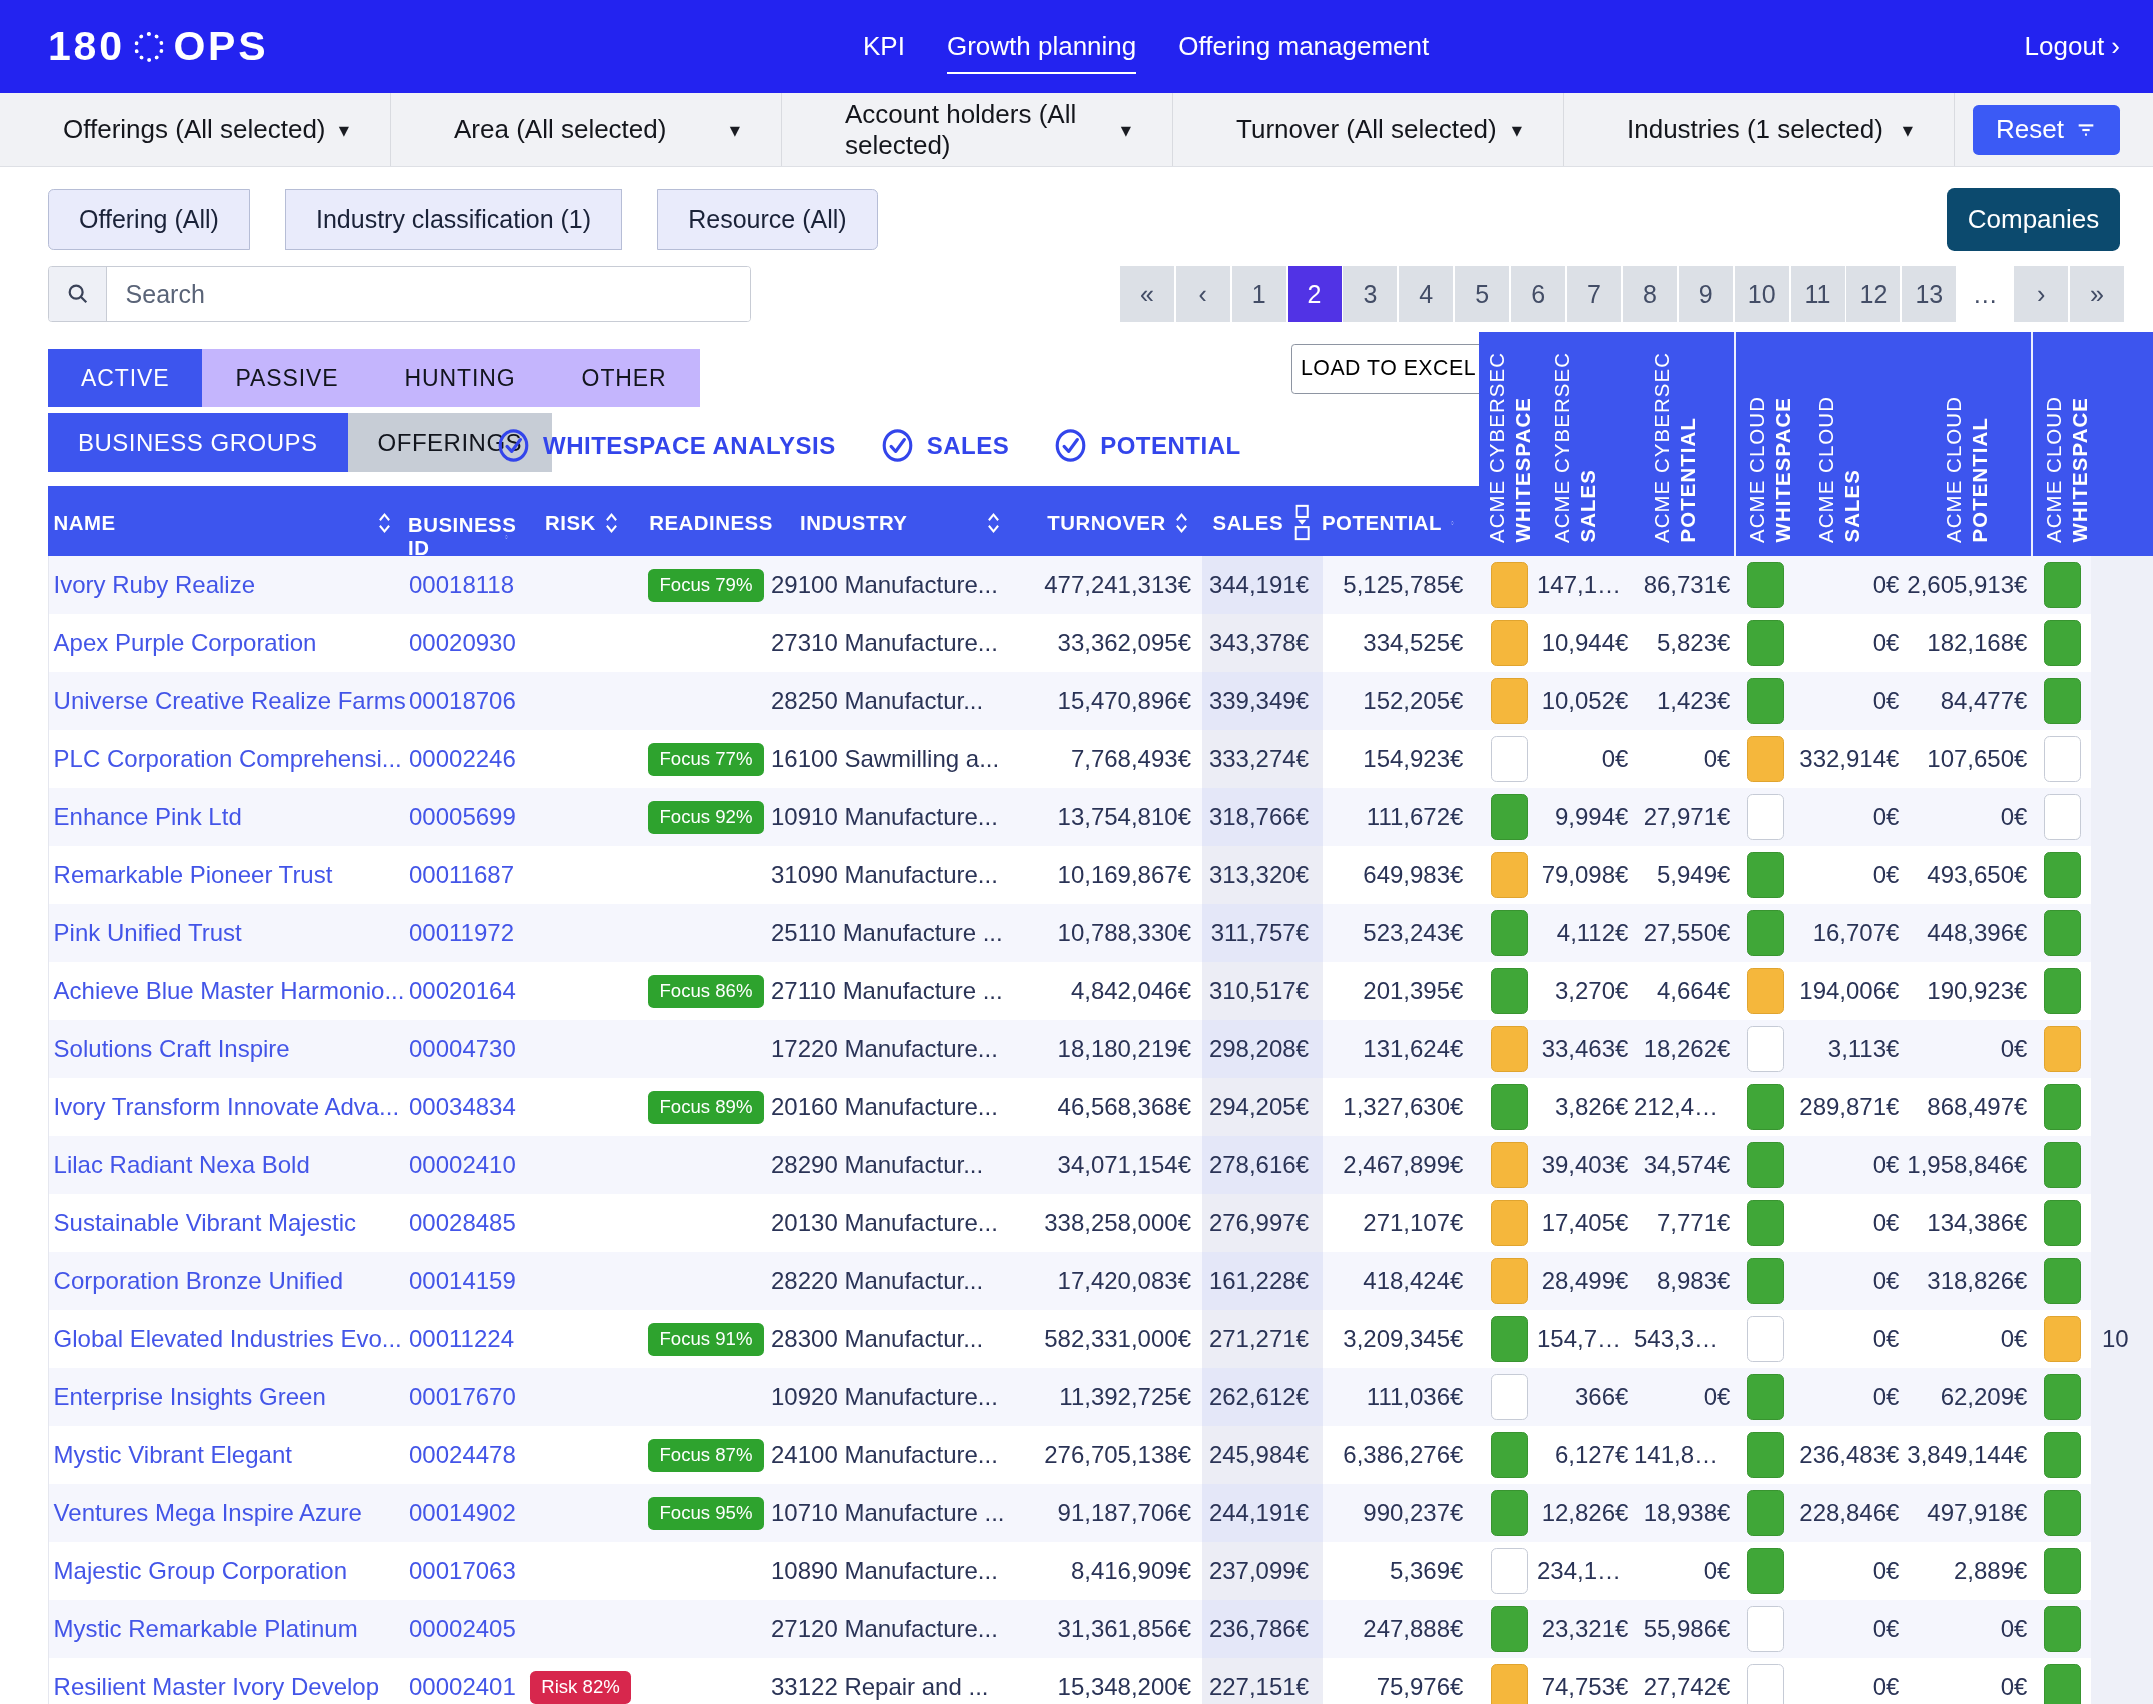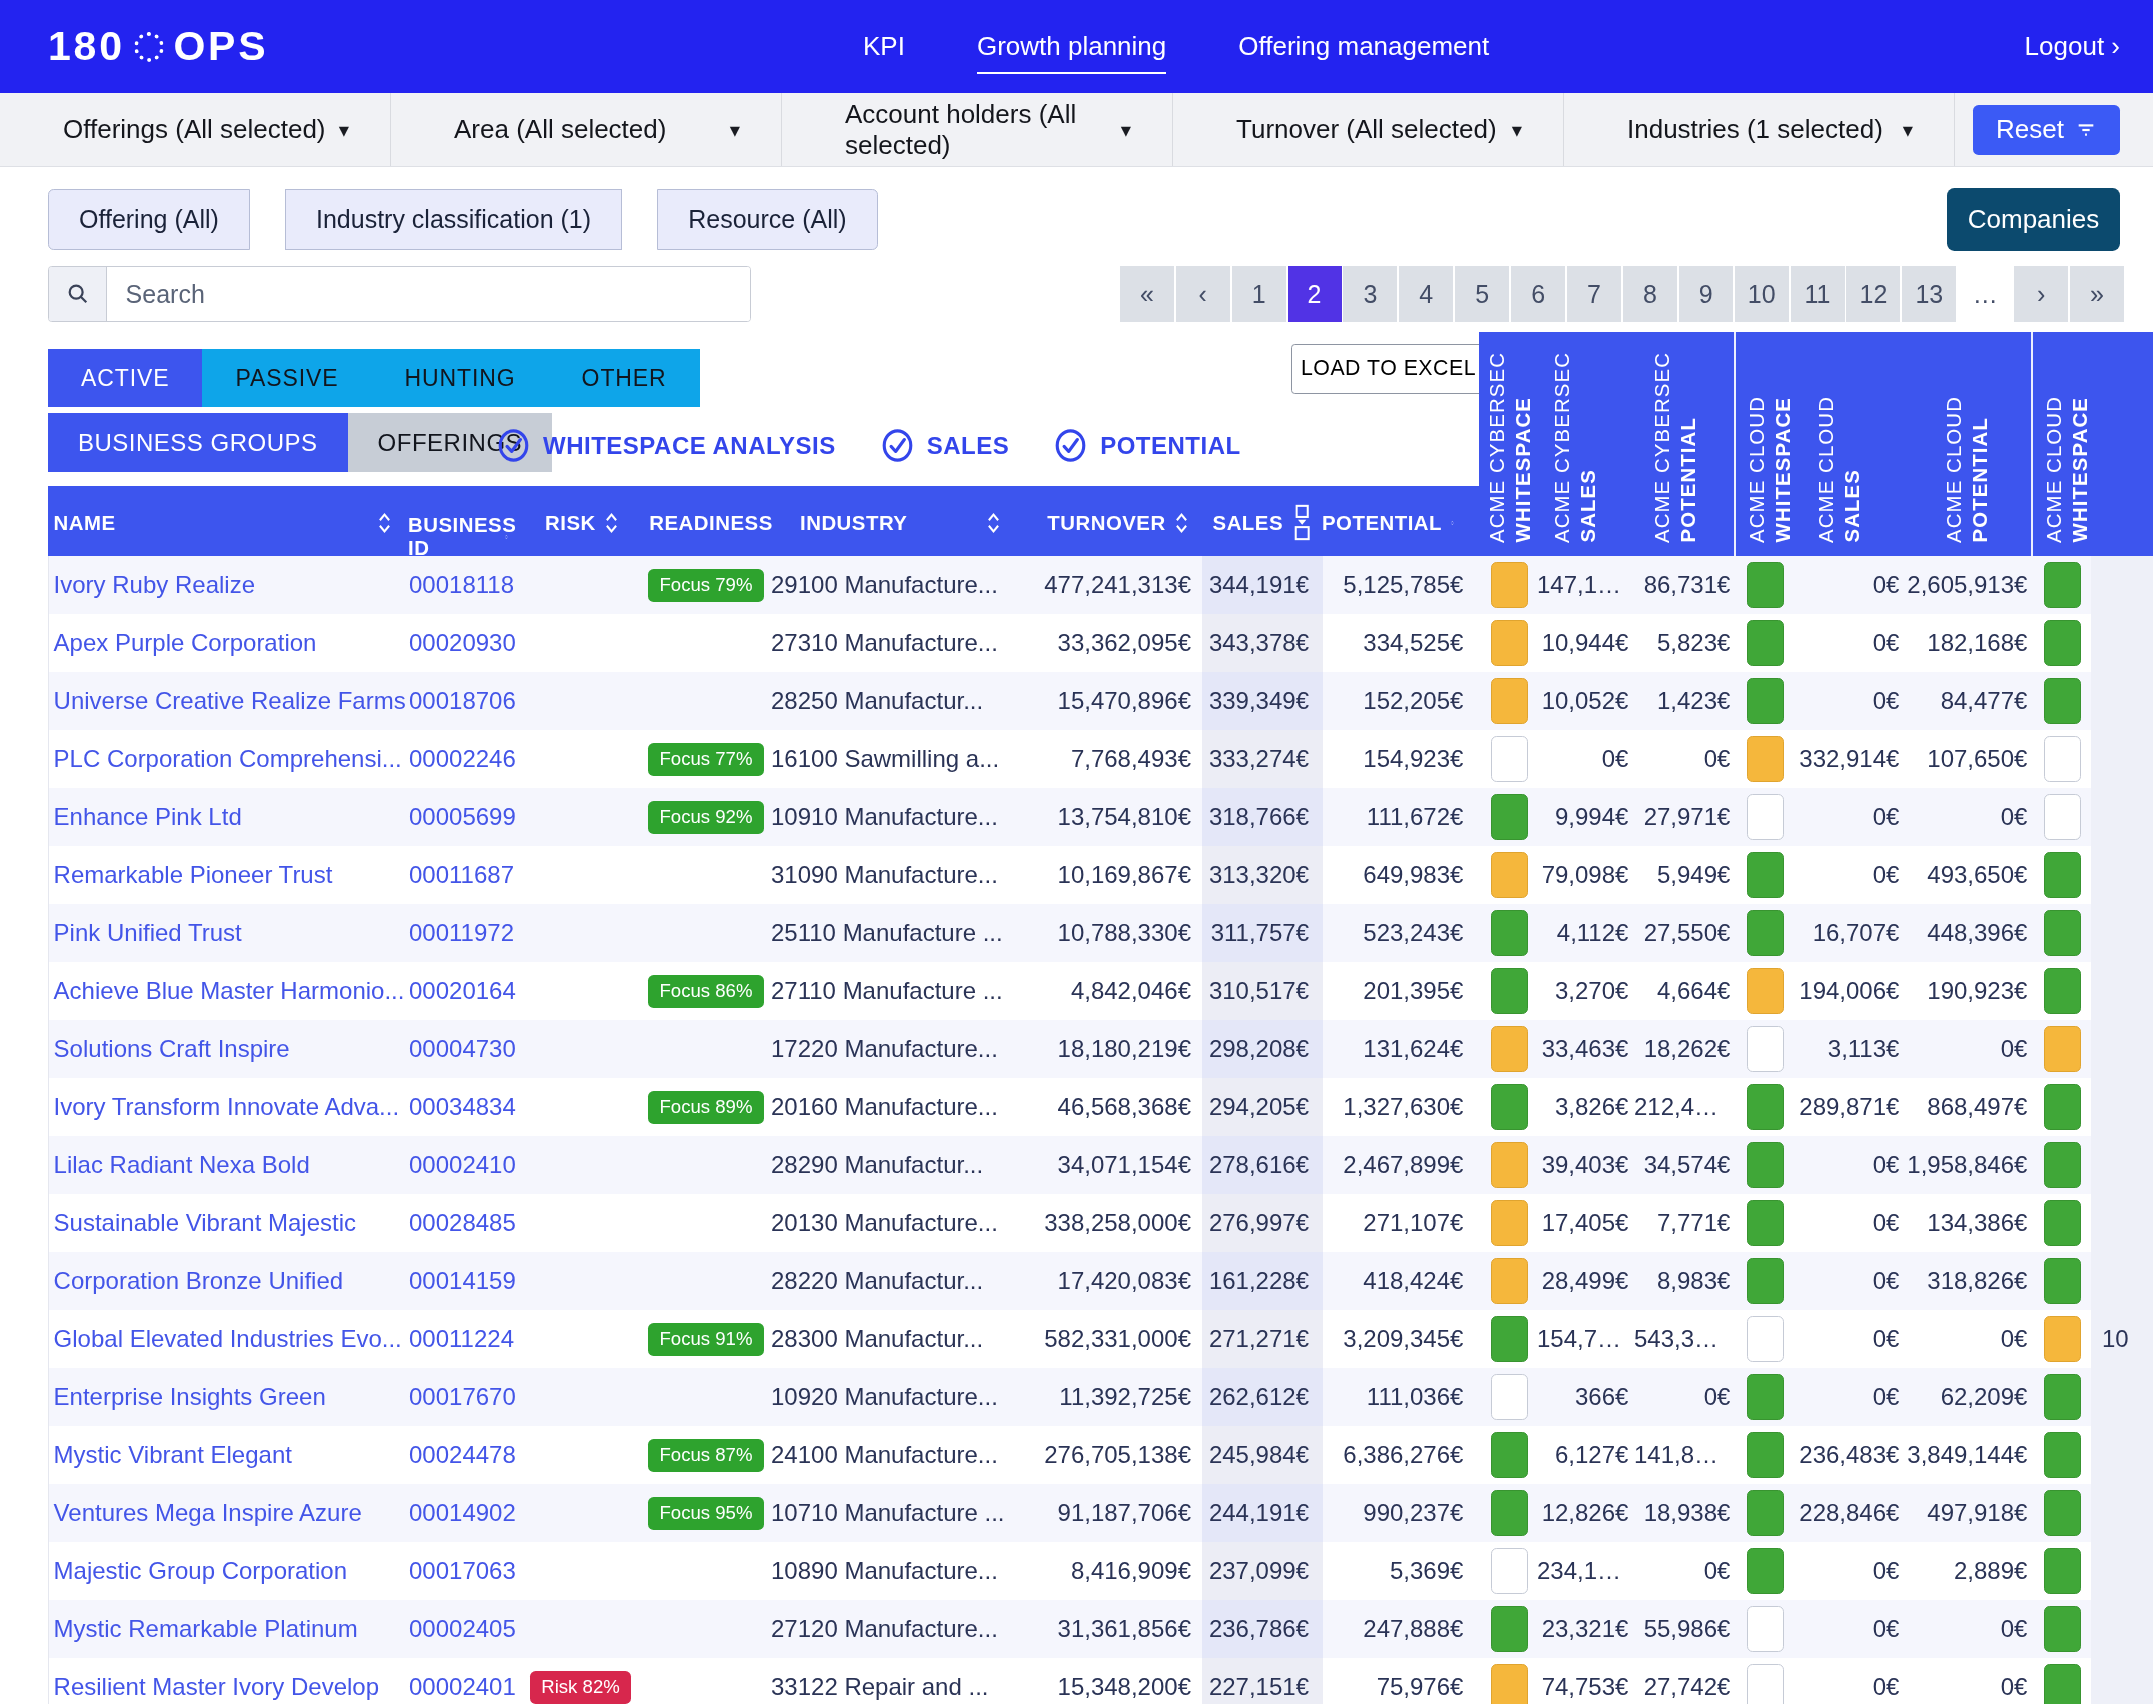--- a/index.html
+++ b/index.html
@@ -4,21 +4,21 @@
 <style>
   * { box-sizing: border-box; margin: 0; padding: 0; }
   body {
     width: 2154px; height: 1705px; position: relative; overflow: hidden;
     background: #fff; font-family: "Liberation Sans", sans-serif;
   }
   
   .nav { height: 93px; background: #2323F0; display: flex; align-items: center; position: relative; color:#fff; }
   .logo { display:flex; align-items:center; gap:9.3px; margin-left:48px; font-weight:700; font-size:41px; letter-spacing:2.8px; }
   .logo .ring { width:30px; height:30px; border:4.6px dotted #fff; border-radius:50%; display:inline-block; }
-  .nav-items { position:absolute; left:863px; top:0; height:93px; display:flex; gap:72px; align-items:center; }
+  .nav-items { position:absolute; left:863px; top:0; height:93px; display:flex; gap:42px; align-items:center; }
   .nav-item { font-size:26px; position:relative; height:100%; display:flex; align-items:center; cursor:pointer; }
   .nav-item.active::after { content:""; position:absolute; left:0; right:0; bottom:18.6px; height:2.8px; background:#fff; }
   .logout { position:absolute; right:34px; font-size:26px; cursor:pointer; }
   
   .filterbar { height:74px; background:#F1F2F5; border-bottom:0.9px solid #DEE0E5; display:flex; align-items:stretch; }
   .filter-dd { width:391px; display:flex; align-items:center; justify-content:space-between; padding:0 41px 0 63px; border-right:0.9px solid #D9DBE0; font-size:26px; color:#14161C; cursor:pointer; }
   .filter-dd .caret { font-size:20.4px; color:#1A1C22; }
   .reset-btn { margin-left:auto; margin-right:34px; align-self:center; width:147px; height:50px; background:#3B5AF5; border:none; border-radius:5.6px; color:#fff; font-size:26px; font-family:inherit; display:flex; align-items:center; justify-content:center; gap:11px; cursor:pointer; }
   
   .row2 { margin-top:20.4px; padding:0 34px 0 48px; display:flex; align-items:center; height:65px; }
@@ -35,21 +35,21 @@
   .searchbox input::placeholder { color:#5A6478; }
   .pagesize { margin-left:13px; display:flex; }
   .pagesize .select { width:200px; height:56px; border:0.9px solid #C8CCD5; border-radius:3.7px 0 0 3.7px; background:#fff; display:flex; align-items:center; justify-content:space-between; padding:0 18.6px; font-size:25px; color:#1A2238; cursor:pointer; }
   .pagesize .perpage { width:98px; height:56px; background:#EEF0F6; border:0.9px solid #C8CCD5; margin-left:-0.9px; border-radius:0 3.7px 3.7px 0; display:flex; align-items:center; justify-content:center; font-size:24px; color:#1A2238; }
   .pagination { margin-left:auto; display:flex; gap:1.9px; }
   .page-cell { width:54px; height:56px; background:#DCE0E6; border:none; display:flex; align-items:center; justify-content:center; font-size:25px; color:#434D66; font-family:inherit; cursor:pointer; }
   .page-cell.active { background:#5133E5; color:#fff; }
   .page-cell.dots { background:#fff; }
   
   .band { position:relative; height:233px; margin-top:0; }
-  .status-tabs { position:absolute; left:48px; top:26px; display:flex; background:#0ea5e9; }
+  .status-tabs { position:absolute; left:48px; top:26px; display:flex; background:#c4b5fd; }
   .status-tab { padding:0 33px; height:58px; line-height:58px; font-size:23px; letter-spacing:0.9px; color:#12151D; cursor:pointer; }
   .status-tab.active { background:#3D55EE; color:#fff; }
   .load-btn { position:absolute; left:1291px; top:20.4px; width:195px; height:50px; background:#fff; border:1.4px solid #8E95A2; border-radius:3.7px; font-size:21.3px; letter-spacing:0.5px; color:#000; font-family:inherit; cursor:pointer; }
   .group-tabs { position:absolute; left:48px; top:90px; display:flex; background:#C7CDD6; }
   .group-tab { padding:0 30px; height:59px; line-height:59px; font-size:24px; letter-spacing:0.5px; color:#12151D; cursor:pointer; }
   .group-tab.active { background:#3D55EE; color:#fff; }
   .toggles { position:absolute; left:497px; top:104px; display:flex; gap:45px; align-items:center; height:37px; }
   .toggle { display:flex; align-items:center; gap:13px; cursor:pointer; }
   .toggle .lbl { font-size:24px; font-weight:700; color:#3345EB; letter-spacing:0.5px; }
   .thead-left { position:absolute; left:48px; top:163px; width:1431px; height:70px; background:#3D55EE;

